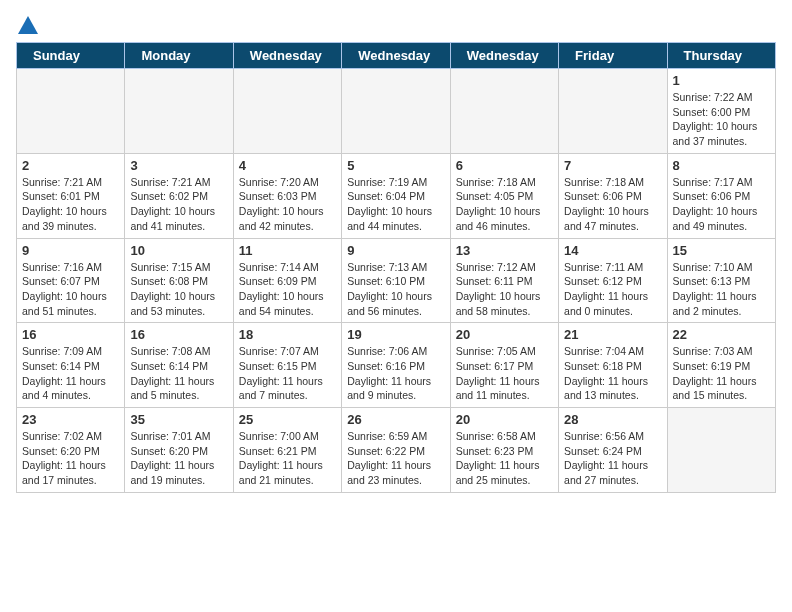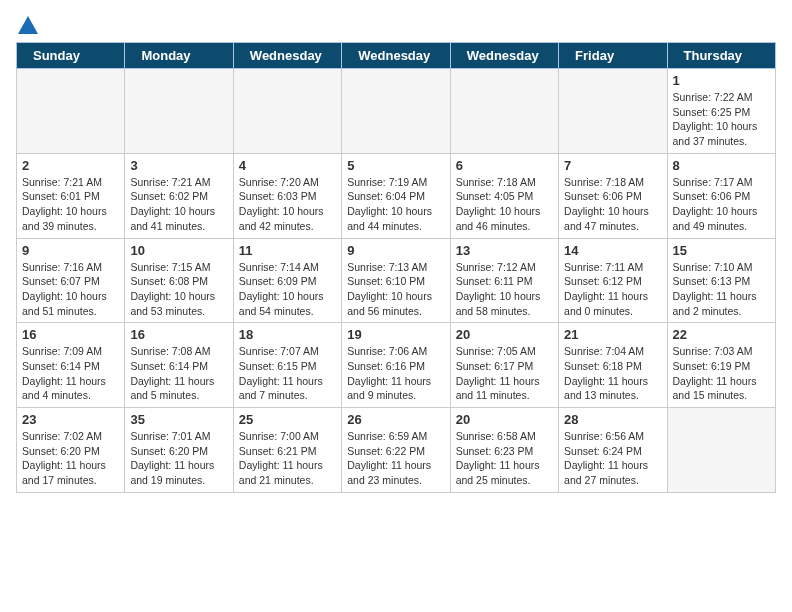--- a/index.html
+++ b/index.html
@@ -122,21 +122,21 @@
   <tr>
         <td class="empty"></td>
         <td class="empty"></td>
         <td class="empty"></td>
         <td class="empty"></td>
         <td class="empty"></td>
         <td class="empty"></td>
         <td>
           <span class="day-num">1</span>
           <div class="day-info">Sunrise: 7:22 AM
-Sunset: 6:25 PM
+Sunset: 6:00 PM
 Daylight: 10 hours and 37 minutes.</div>
         </td>
       </tr>
       <tr>
         <td>
           <span class="day-num">2</span>
           <div class="day-info">Sunrise: 7:21 AM
 Sunset: 6:01 PM
 Daylight: 10 hours and 39 minutes.</div>
         </td>

